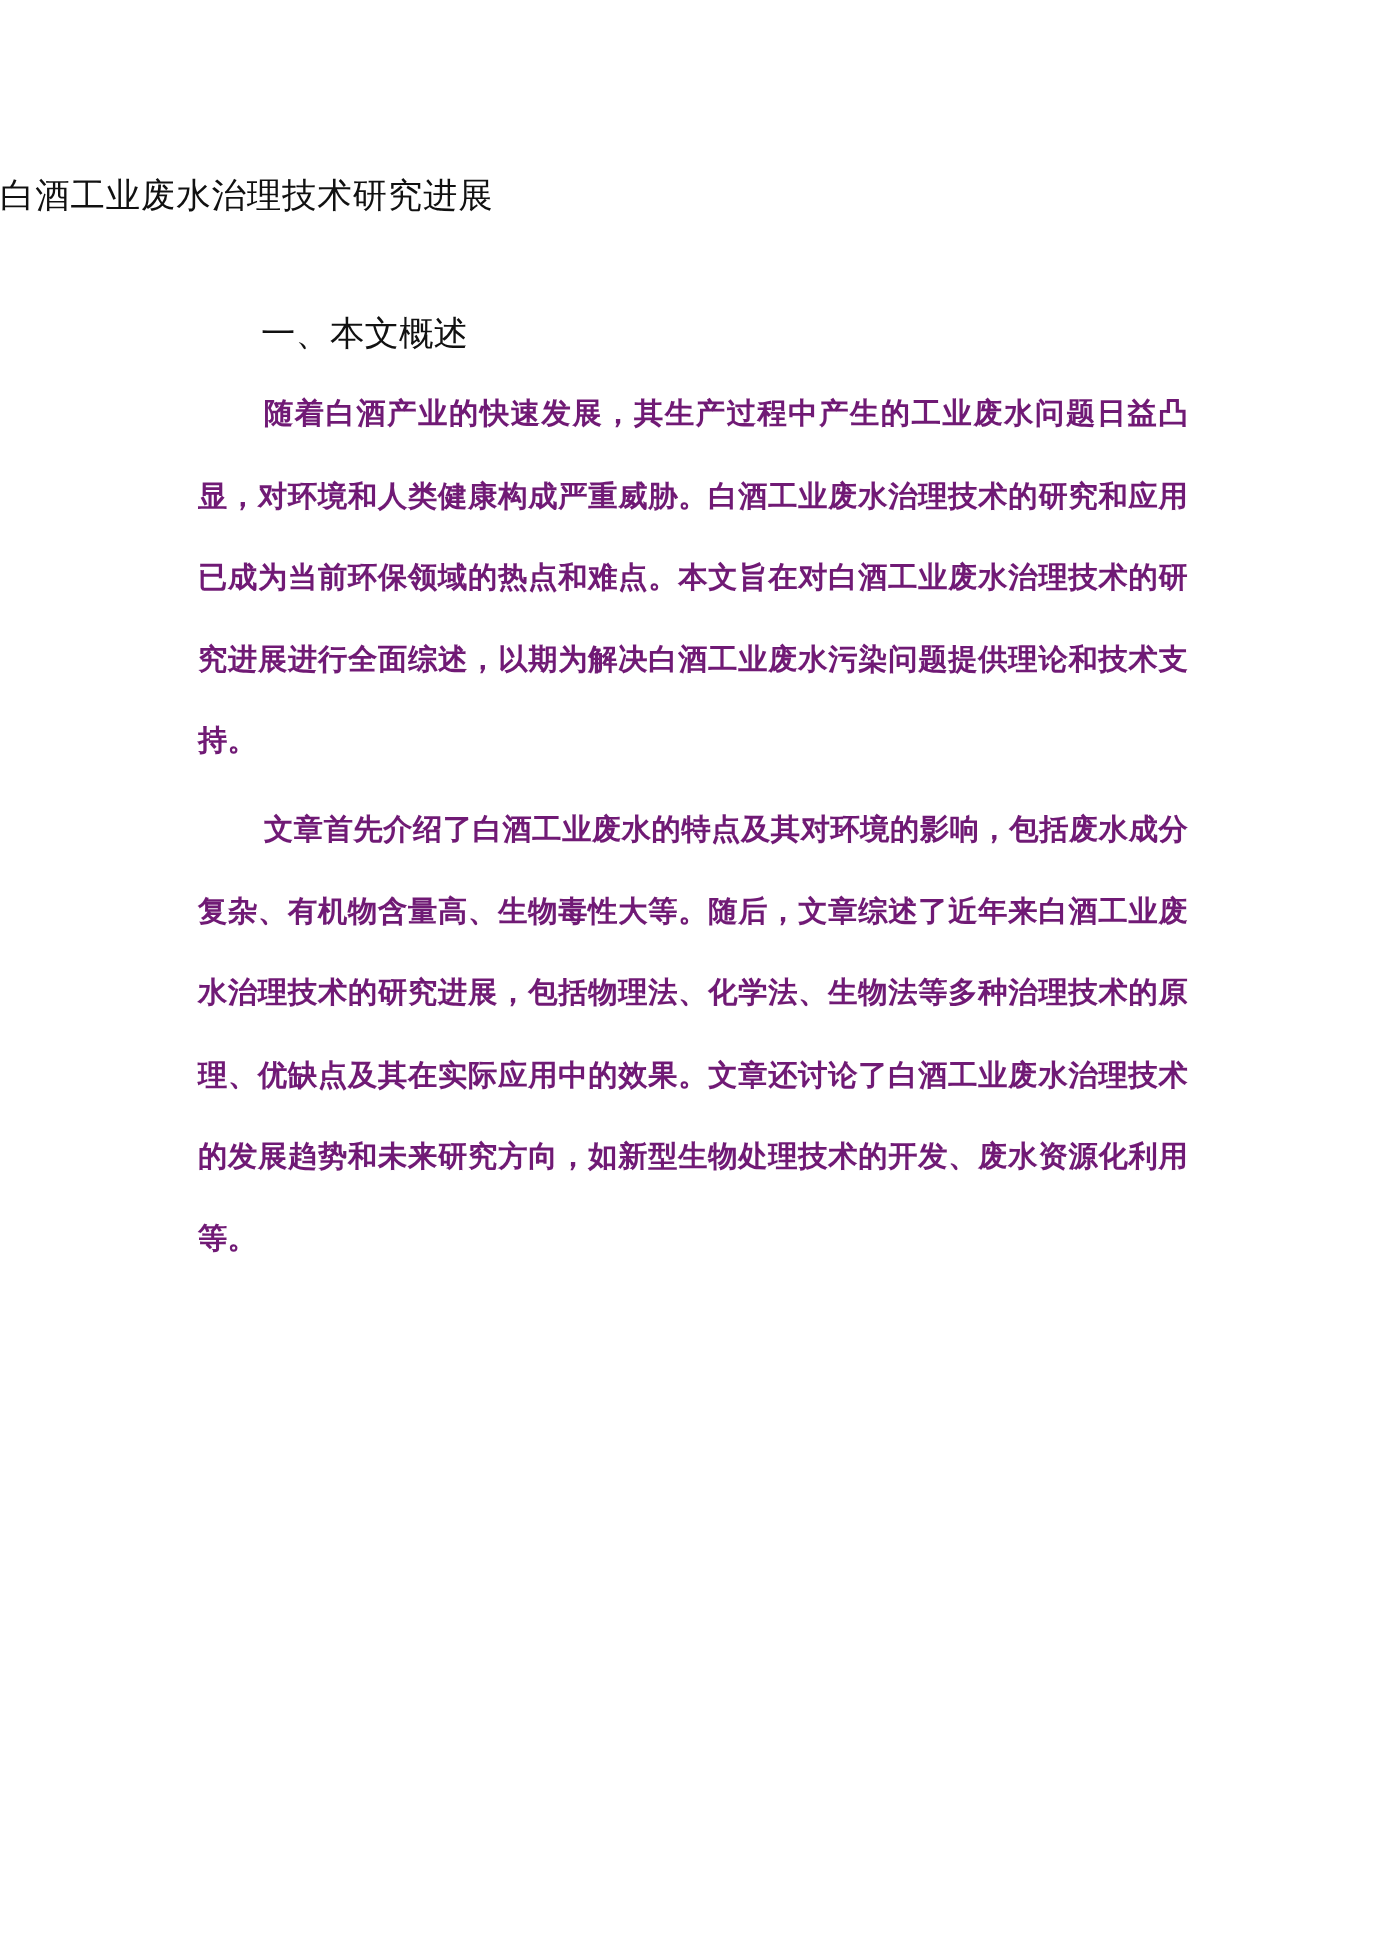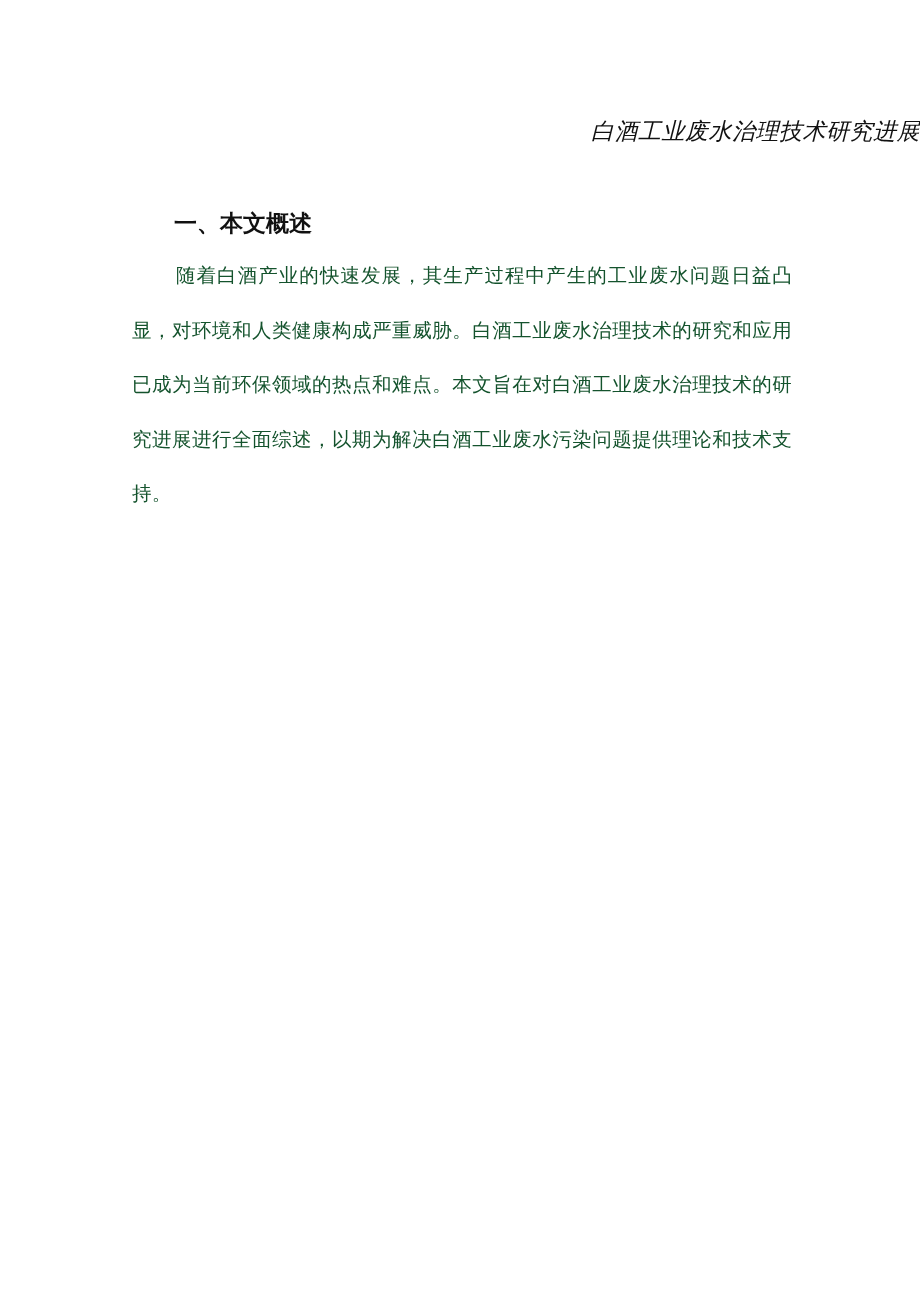--- a/index.html
+++ b/index.html
@@ -21,59 +21,60 @@
       top: 0;
       width: 920px;
       height: 1301px;
       background: #ffffff;
     }
     .doc-title {
       position: absolute;
       left: 0;
       width: 920px;
       top: 114px;
-      text-align: right;
+      text-align: left;
       font-size: 23px;
       line-height: 34px;
       letter-spacing: 0.5px;
       color: #111;
       margin: 0;
       font-weight: normal;
-      font-style: italic;
     }
     .section-heading {
       position: absolute;
       left: 174px;
       top: 206px;
       font-size: 23px;
       line-height: 34px;
       margin: 0;
-      font-weight: bold;
+      font-weight: normal;
       color: #111;
     }
     .body-text {
       position: absolute;
       left: 132px;
       width: 660px;
       font-size: 19.5px;
       line-height: 54.5px;
       margin: 0;
       text-indent: 44px;
       text-align: justify;
-      color: #14532d;
+      color: #701a75;
       letter-spacing: 0.2px;
+      font-weight: bold;
     }
     .p1 { top: 249px; }
     .p2 { top: 526px; }
     .p3 { top: 873px; }
   </style>
 </head>
 <body>
 
 <div class="page">
   <h1 class="doc-title">白酒工业废水治理技术研究进展</h1>
 
   <h2 class="section-heading">一、本文概述</h2>
 
   <p class="body-text p1">随着白酒产业的快速发展，其生产过程中产生的工业废水问题日益凸显，对环境和人类健康构成严重威胁。白酒工业废水治理技术的研究和应用已成为当前环保领域的热点和难点。本文旨在对白酒工业废水治理技术的研究进展进行全面综述，以期为解决白酒工业废水污染问题提供理论和技术支持。</p>
 
+  <p class="body-text p2">文章首先介绍了白酒工业废水的特点及其对环境的影响，包括废水成分复杂、有机物含量高、生物毒性大等。随后，文章综述了近年来白酒工业废水治理技术的研究进展，包括物理法、化学法、生物法等多种治理技术的原理、优缺点及其在实际应用中的效果。文章还讨论了白酒工业废水治理技术的发展趋势和未来研究方向，如新型生物处理技术的开发、废水资源化利用等。</p>
 
 </div>
 
 </body></html>

